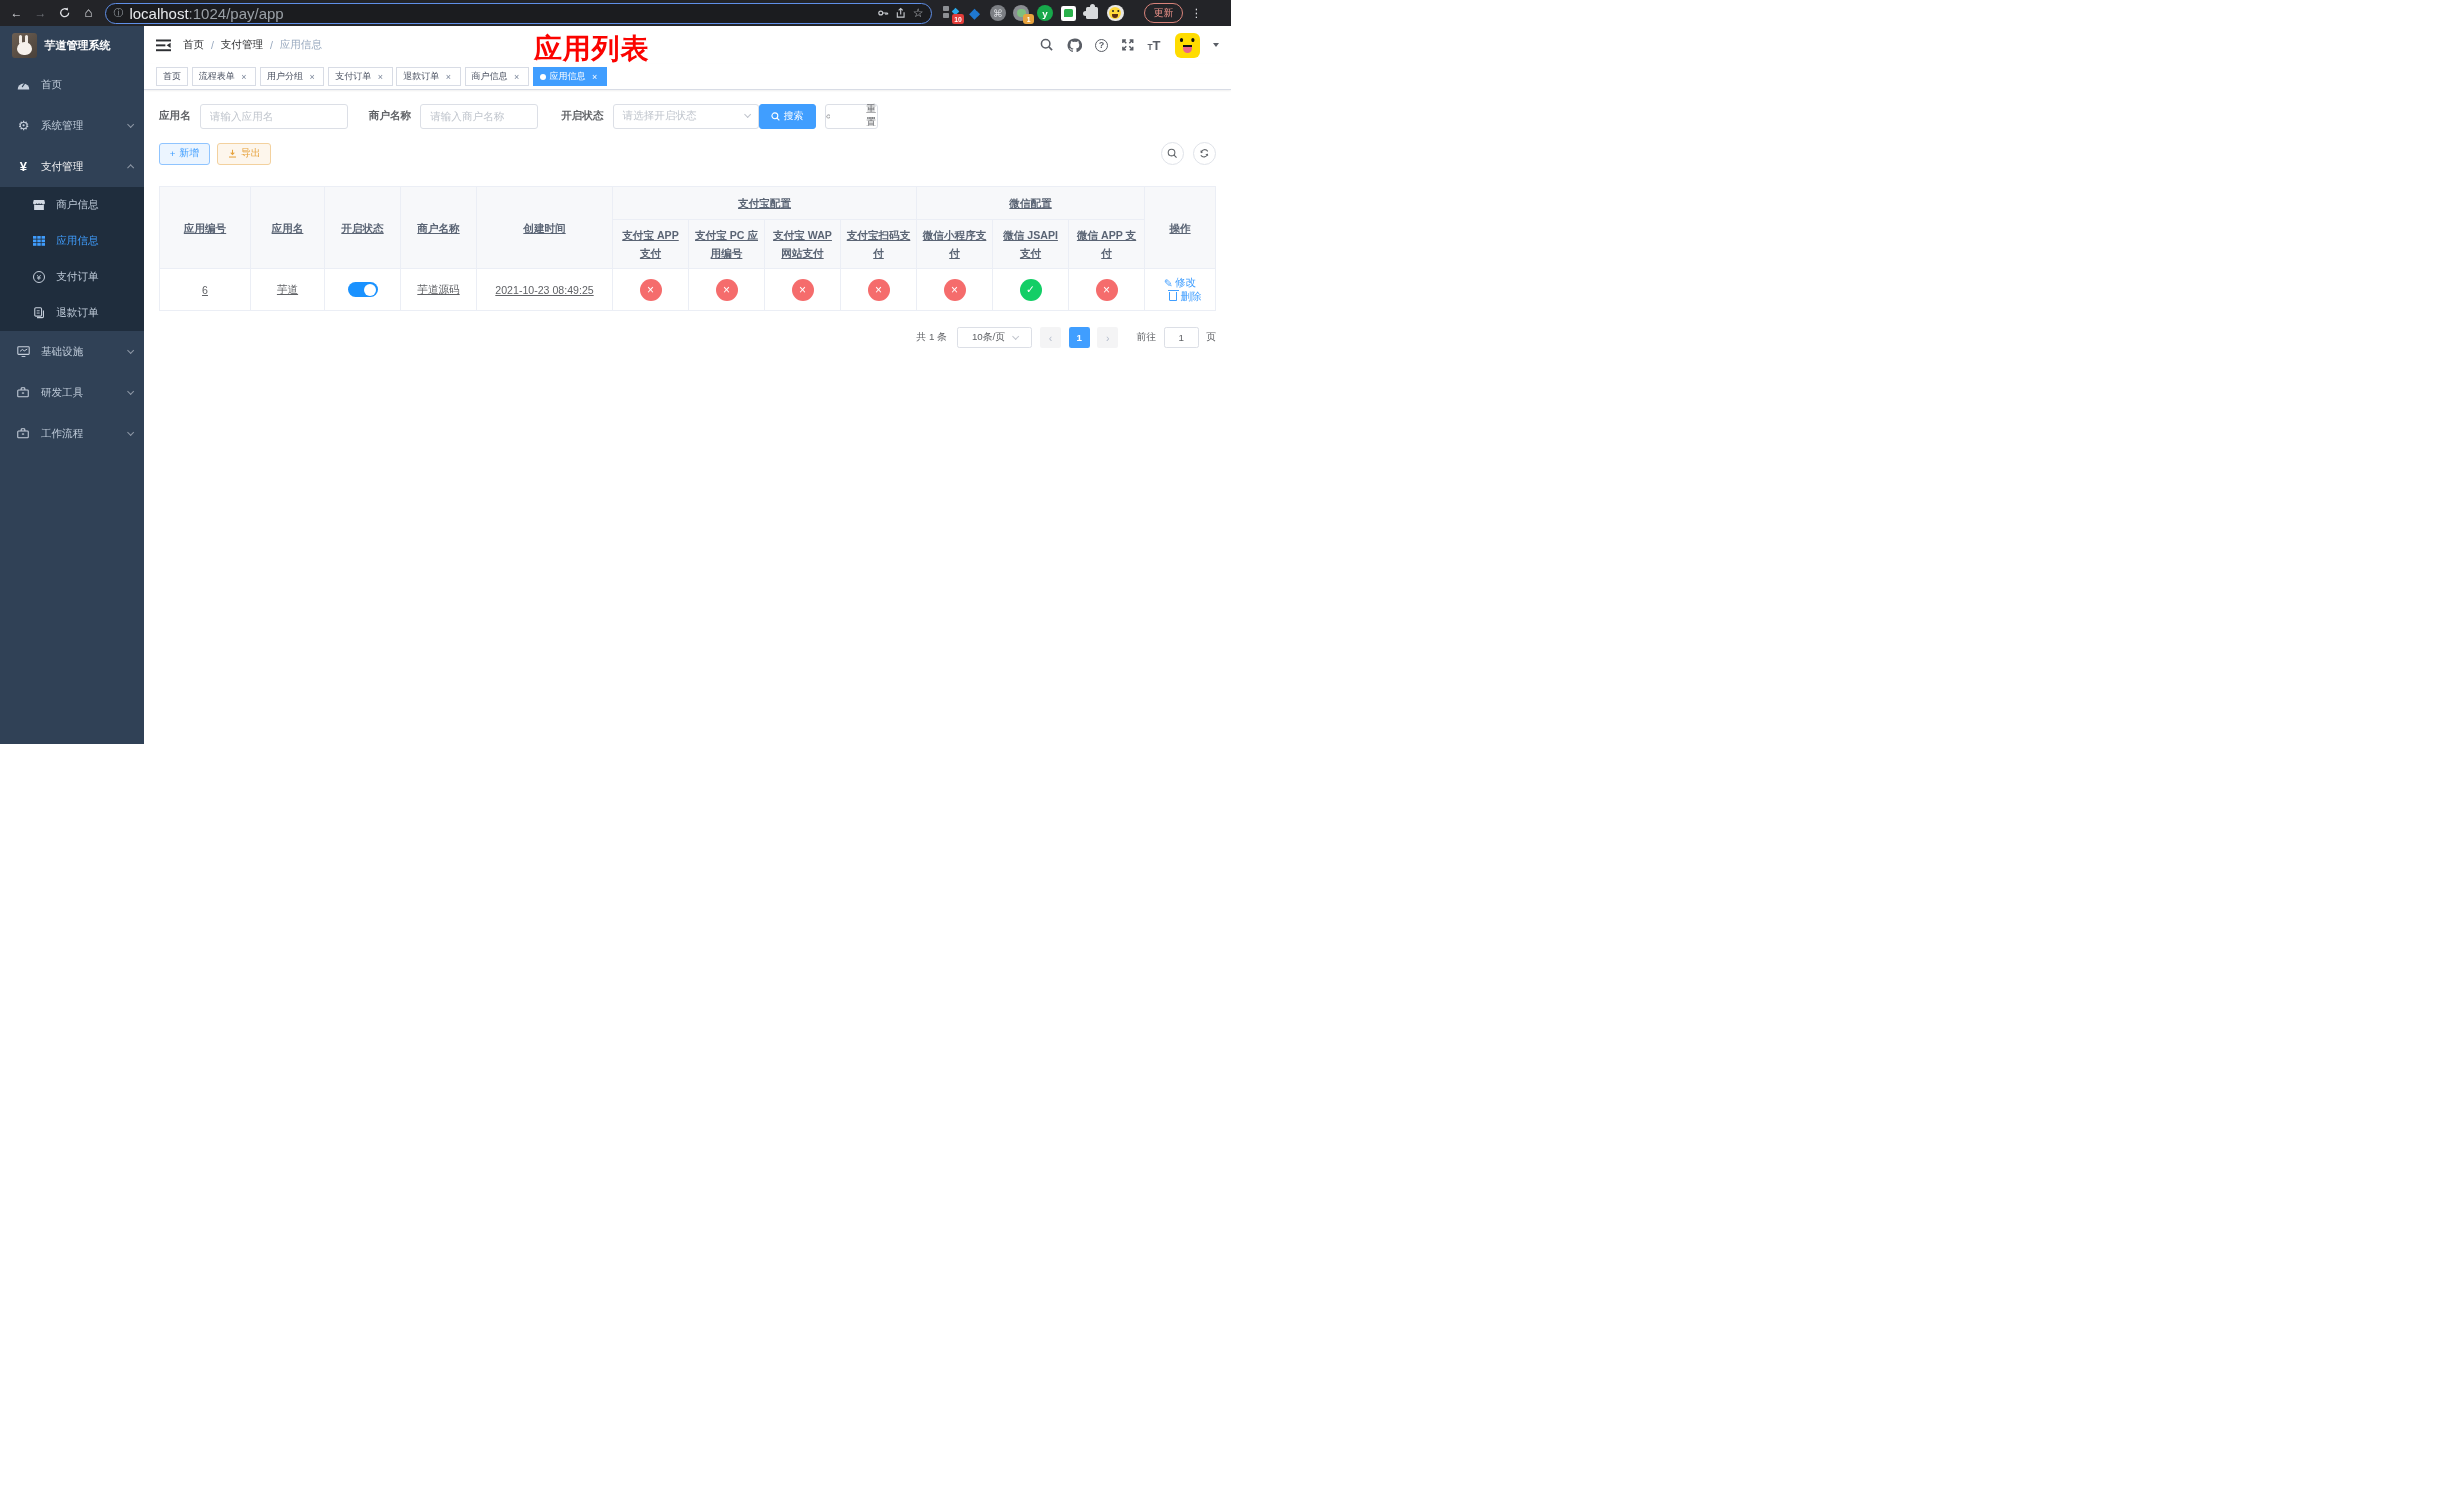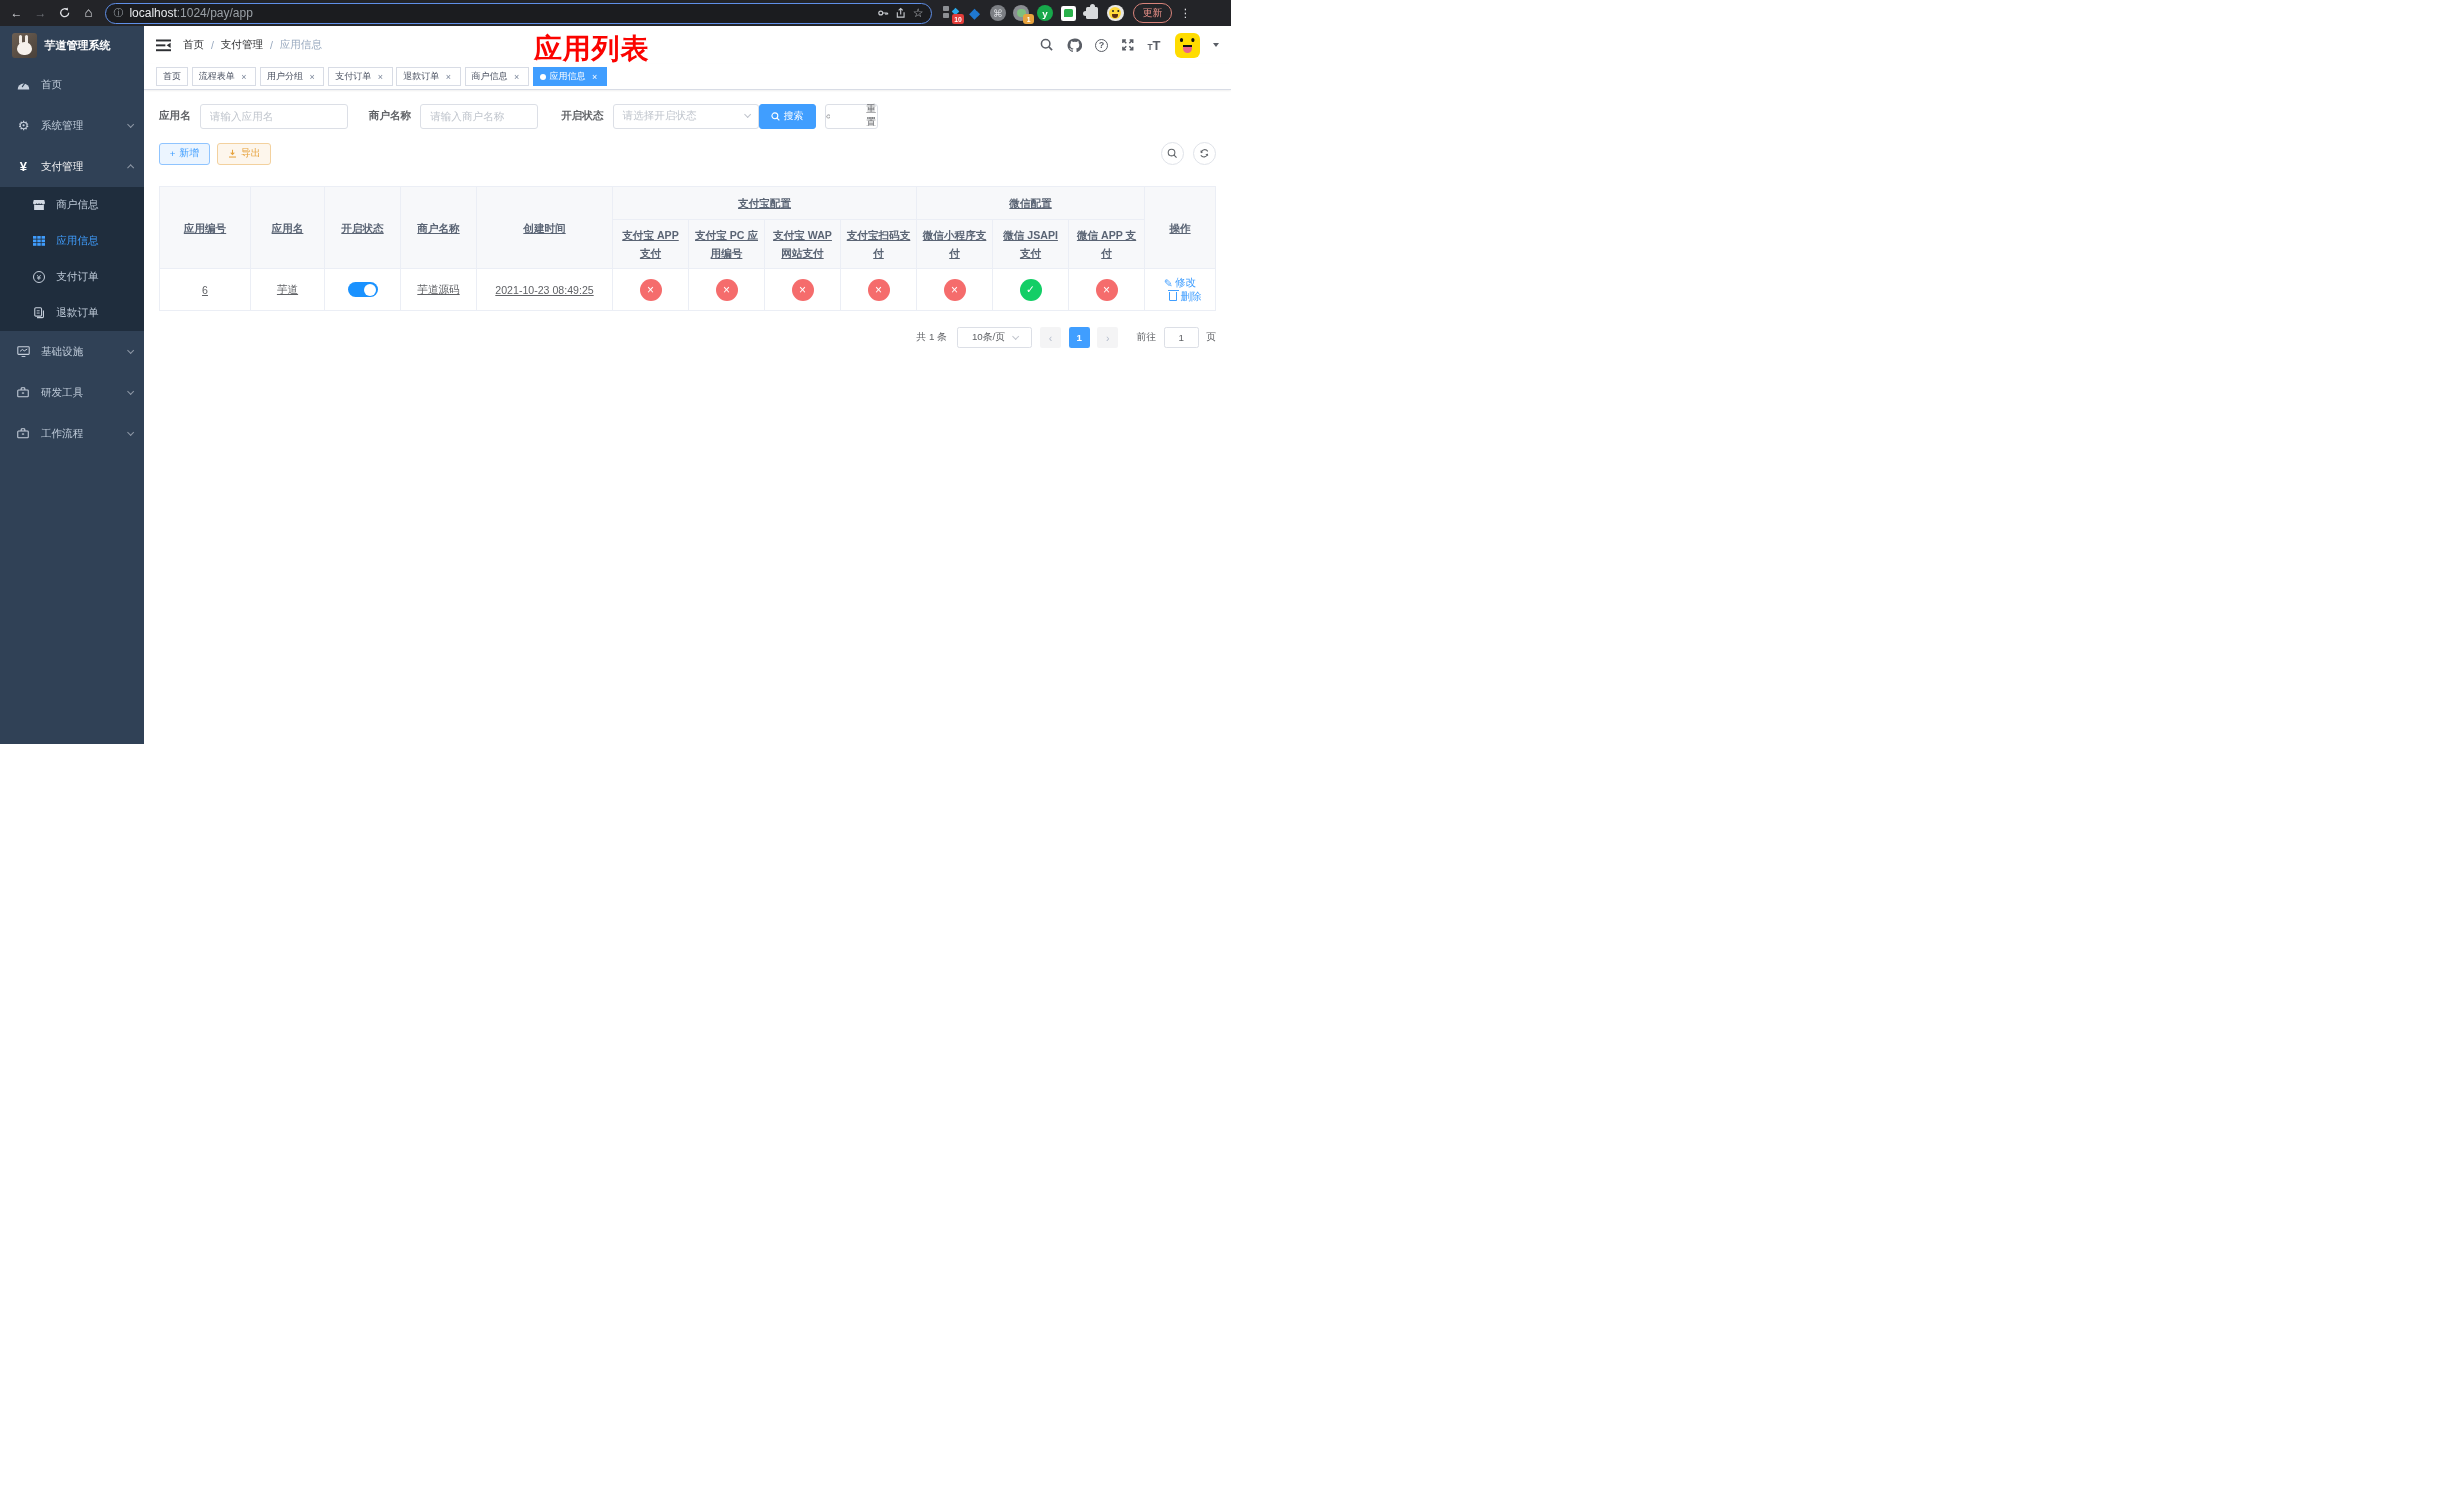--- a/index.html
+++ b/index.html
@@ -6,21 +6,21 @@
   html,body { width:1231px; height:744px; font-family:"Liberation Sans","DejaVu Sans",sans-serif; background:#fff; overflow:hidden; }
 
   
   .browser-bar { height:26px; background:#232428; display:flex; align-items:center; padding:0 6px; gap:3px; }
   .nav-btn { width:21px; height:21px; border-radius:50%; display:flex; align-items:center; justify-content:center;
              color:#dfe1e5; font-size:12px; line-height:1; cursor:pointer; flex:0 0 auto; }
   .nav-btn.dim { color:#6f7277; }
   .omnibox { flex:0 1 827px; height:21px; margin-left:3px; background:#1b1c1f; border:1.5px solid #5f8fe8; border-radius:11.4px;
              display:flex; align-items:center; padding:0 7.6px; gap:6px; min-width:0; }
   .omni-info { color:#9aa0a6; font-size:9.8px; }
-  .omni-url { flex:1; font-size:12px; color:#9aa0a6; white-space:nowrap; overflow:hidden; }
+  .omni-url { flex:1; font-size:15px; color:#9aa0a6; white-space:nowrap; overflow:hidden; }
   .omni-url b { color:#e8eaed; font-weight:400; }
   .omni-icon { color:#c7cacf; font-size:10.6px; display:flex; align-items:center; }
   .ext-area { display:flex; align-items:center; gap:6.8px; margin-left:7.6px; }
   .ext { position:relative; width:16.7px; height:16.7px; display:flex; align-items:center; justify-content:center; cursor:pointer; }
   .badge { position:absolute; bottom:-3px; right:-4.5px; min-width:11.4px; height:10.6px; border-radius:2.3px; font-size:6.8px; font-weight:bold;
            color:#fff; display:flex; align-items:center; justify-content:center; padding:0 1.5px; }
   .badge.red { background:#e23c39; }
   .badge.orange { background:#e8a33d; border-radius:3px; }
   .sq2 { position:absolute; left:0.8px; top:1.5px; width:6px; height:5.3px; background:#8d9095; border-radius:0.8px; }
   .sq2b { top:8.3px; }
@@ -32,21 +32,21 @@
   .circle-y { width:16.7px; height:16.7px; border-radius:50%; background:#17a84b; color:#fff; font-weight:bold; font-size:9.8px; display:flex; align-items:center; justify-content:center; }
   .chat-ext { width:15px; height:15px; background:#fff; border-radius:2.3px; display:flex; align-items:center; justify-content:center; }
   .chat-ext .bubble { width:9px; height:8.3px; background:#2bb24c; border-radius:1.5px 1.5px 1.5px 0; }
   .puzzle { width:12px; height:12px; background:#d8dadd; border-radius:1.5px; position:relative; }
   .puzzle::before { content:""; position:absolute; top:-3px; left:3.8px; width:5.3px; height:5.3px; border-radius:50%; background:#d8dadd; }
   .puzzle::after { content:""; position:absolute; left:-3px; top:3.8px; width:5.3px; height:5.3px; border-radius:50%; background:#d8dadd; }
   .face { width:16.7px; height:16.7px; border-radius:50%; background:#e7e7e4; display:flex; align-items:center; justify-content:center; }
   .face .head { width:12px; height:12px; border-radius:50%; background:#ffd93b; position:relative; }
   .face .head::before { content:""; position:absolute; top:3px; left:2.3px; width:2.3px; height:2.3px; border-radius:50%; background:#222; box-shadow:5.3px 0 0 #222; }
   .face .head::after { content:""; position:absolute; left:3px; bottom:1.5px; width:6px; height:3.8px; border-radius:0 0 6px 6px; background:#5b2f14; }
-  .update-btn { margin-left:6px; border:1.1px solid #d9837a; color:#ec928a; font-size:9.8px; padding:2.3px 9px; border-radius:75px; cursor:pointer; white-space:nowrap; }
+  .update-btn { margin-left:17px; border:1.1px solid #d9837a; color:#ec928a; font-size:9.8px; padding:2.3px 9px; border-radius:75px; cursor:pointer; white-space:nowrap; }
   .kebab { color:#dfe1e5; font-size:11.4px; letter-spacing:0; margin:0 1.5px 0 4.5px; cursor:pointer; }
 
   
   .app { display:flex; height:719px; }
   .sidebar { width:144px; background:#304156; color:#bfcbd9; flex:0 0 auto; font-size:10.6px; }
   .logo-row { height:38px; display:flex; align-items:center; gap:7.6px; padding-left:12px; }
   .logo-img { width:25px; height:25px; border-radius:3px; background:linear-gradient(140deg,#6d5f52,#49413a); position:relative; overflow:hidden; }
   .logo-img::before { content:""; position:absolute; left:6.8px; top:2.3px; width:3px; height:9px; background:#f2ece6; border-radius:2.3px; box-shadow:6px 0 0 #f2ece6; }
   .logo-img::after { content:""; position:absolute; left:4.5px; top:9px; width:15px; height:13.6px; background:#f6f1ec; border-radius:50% 50% 45% 45%; }
   .logo-title { color:#fff; font-weight:bold; font-size:11px; white-space:nowrap; }

